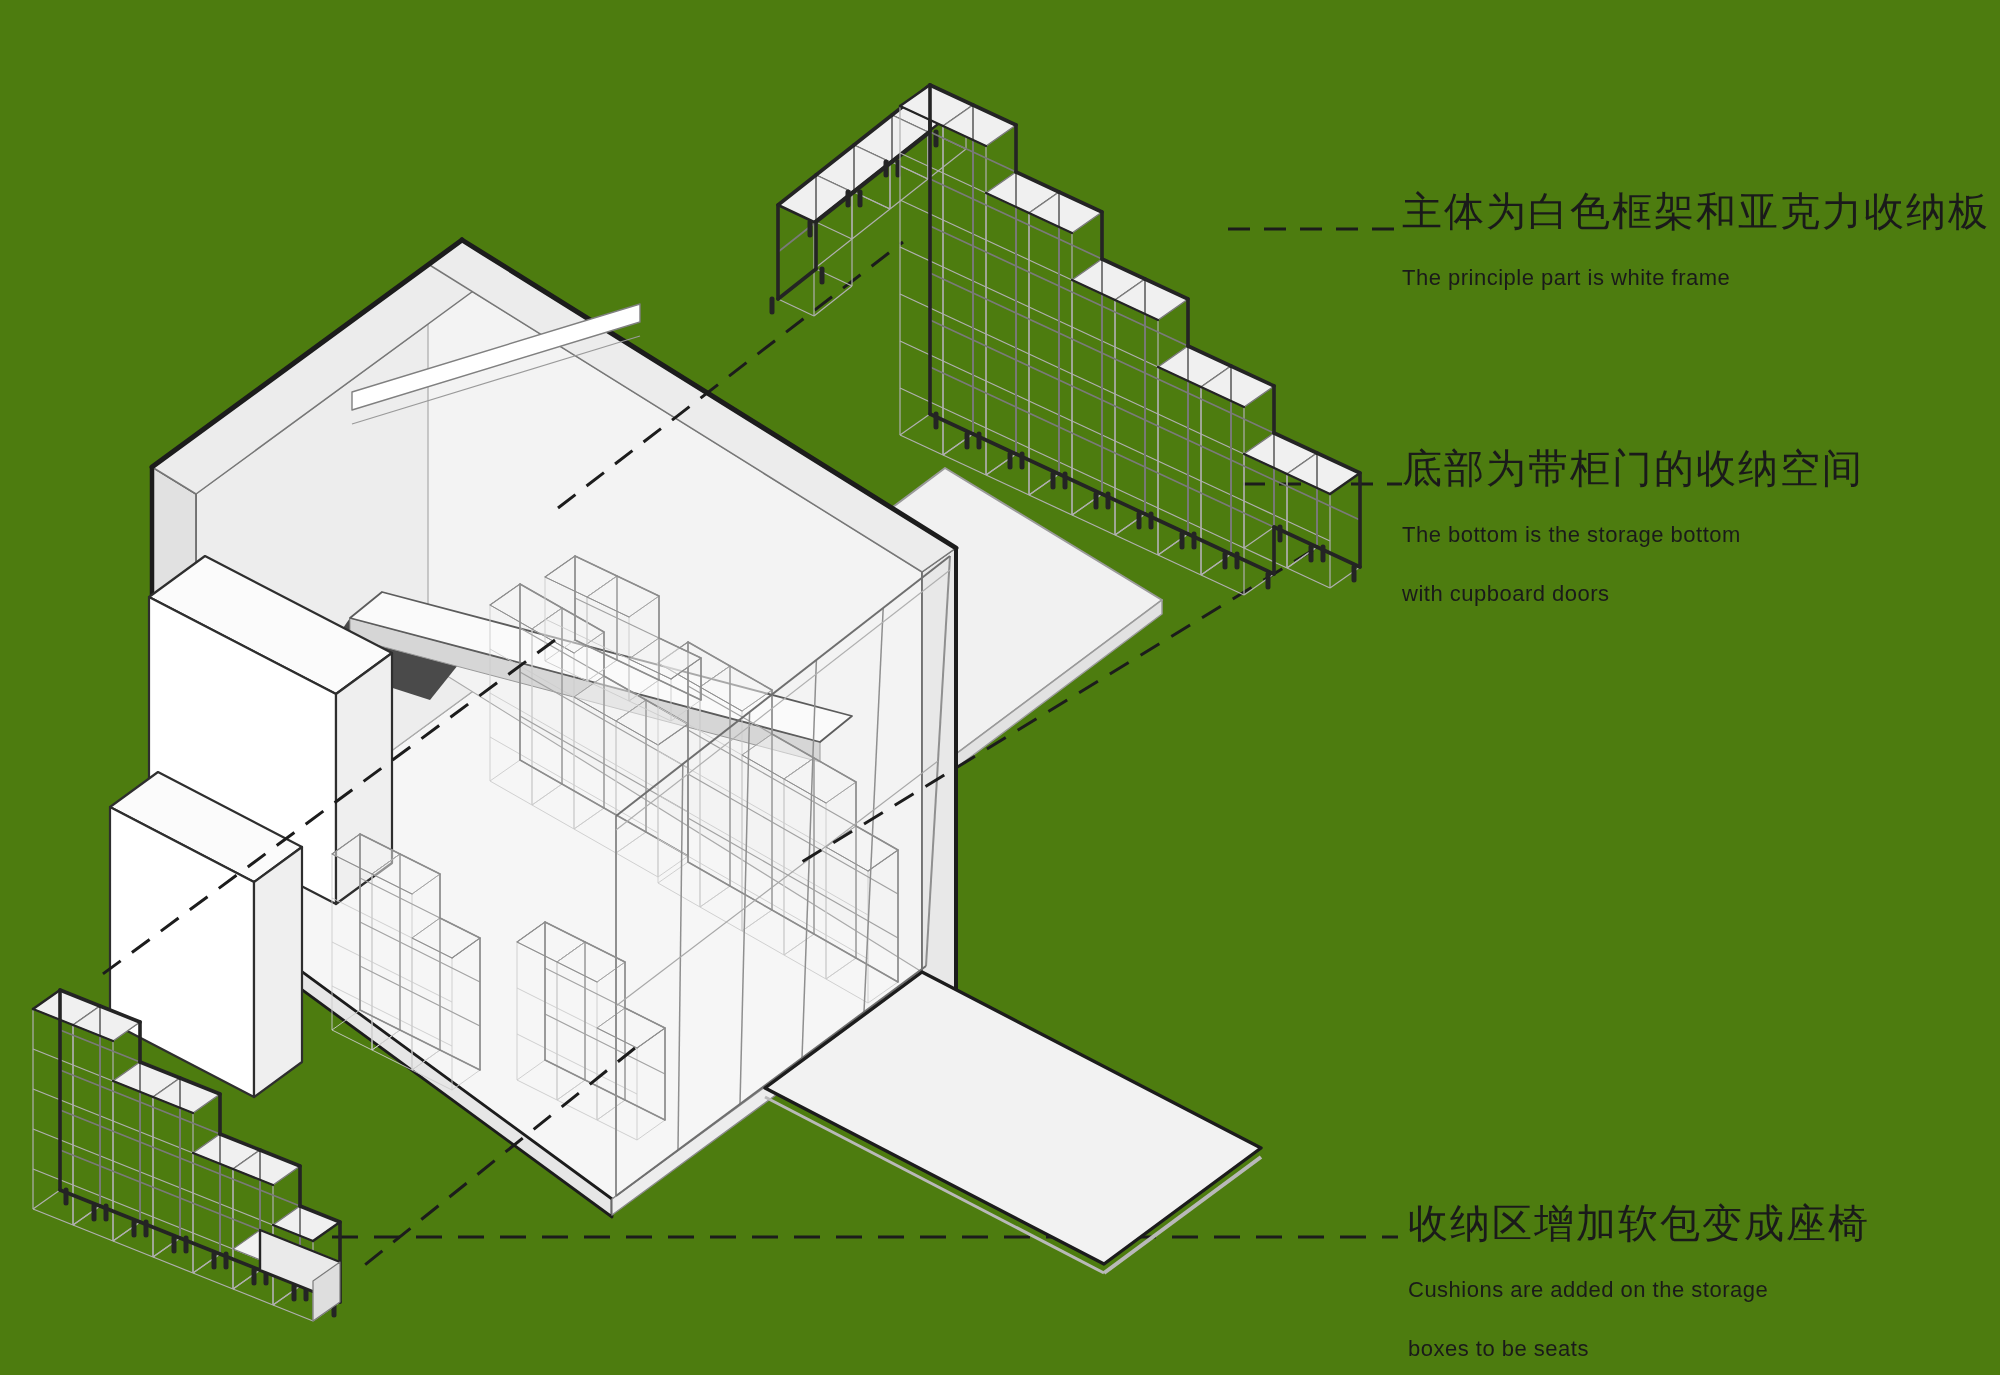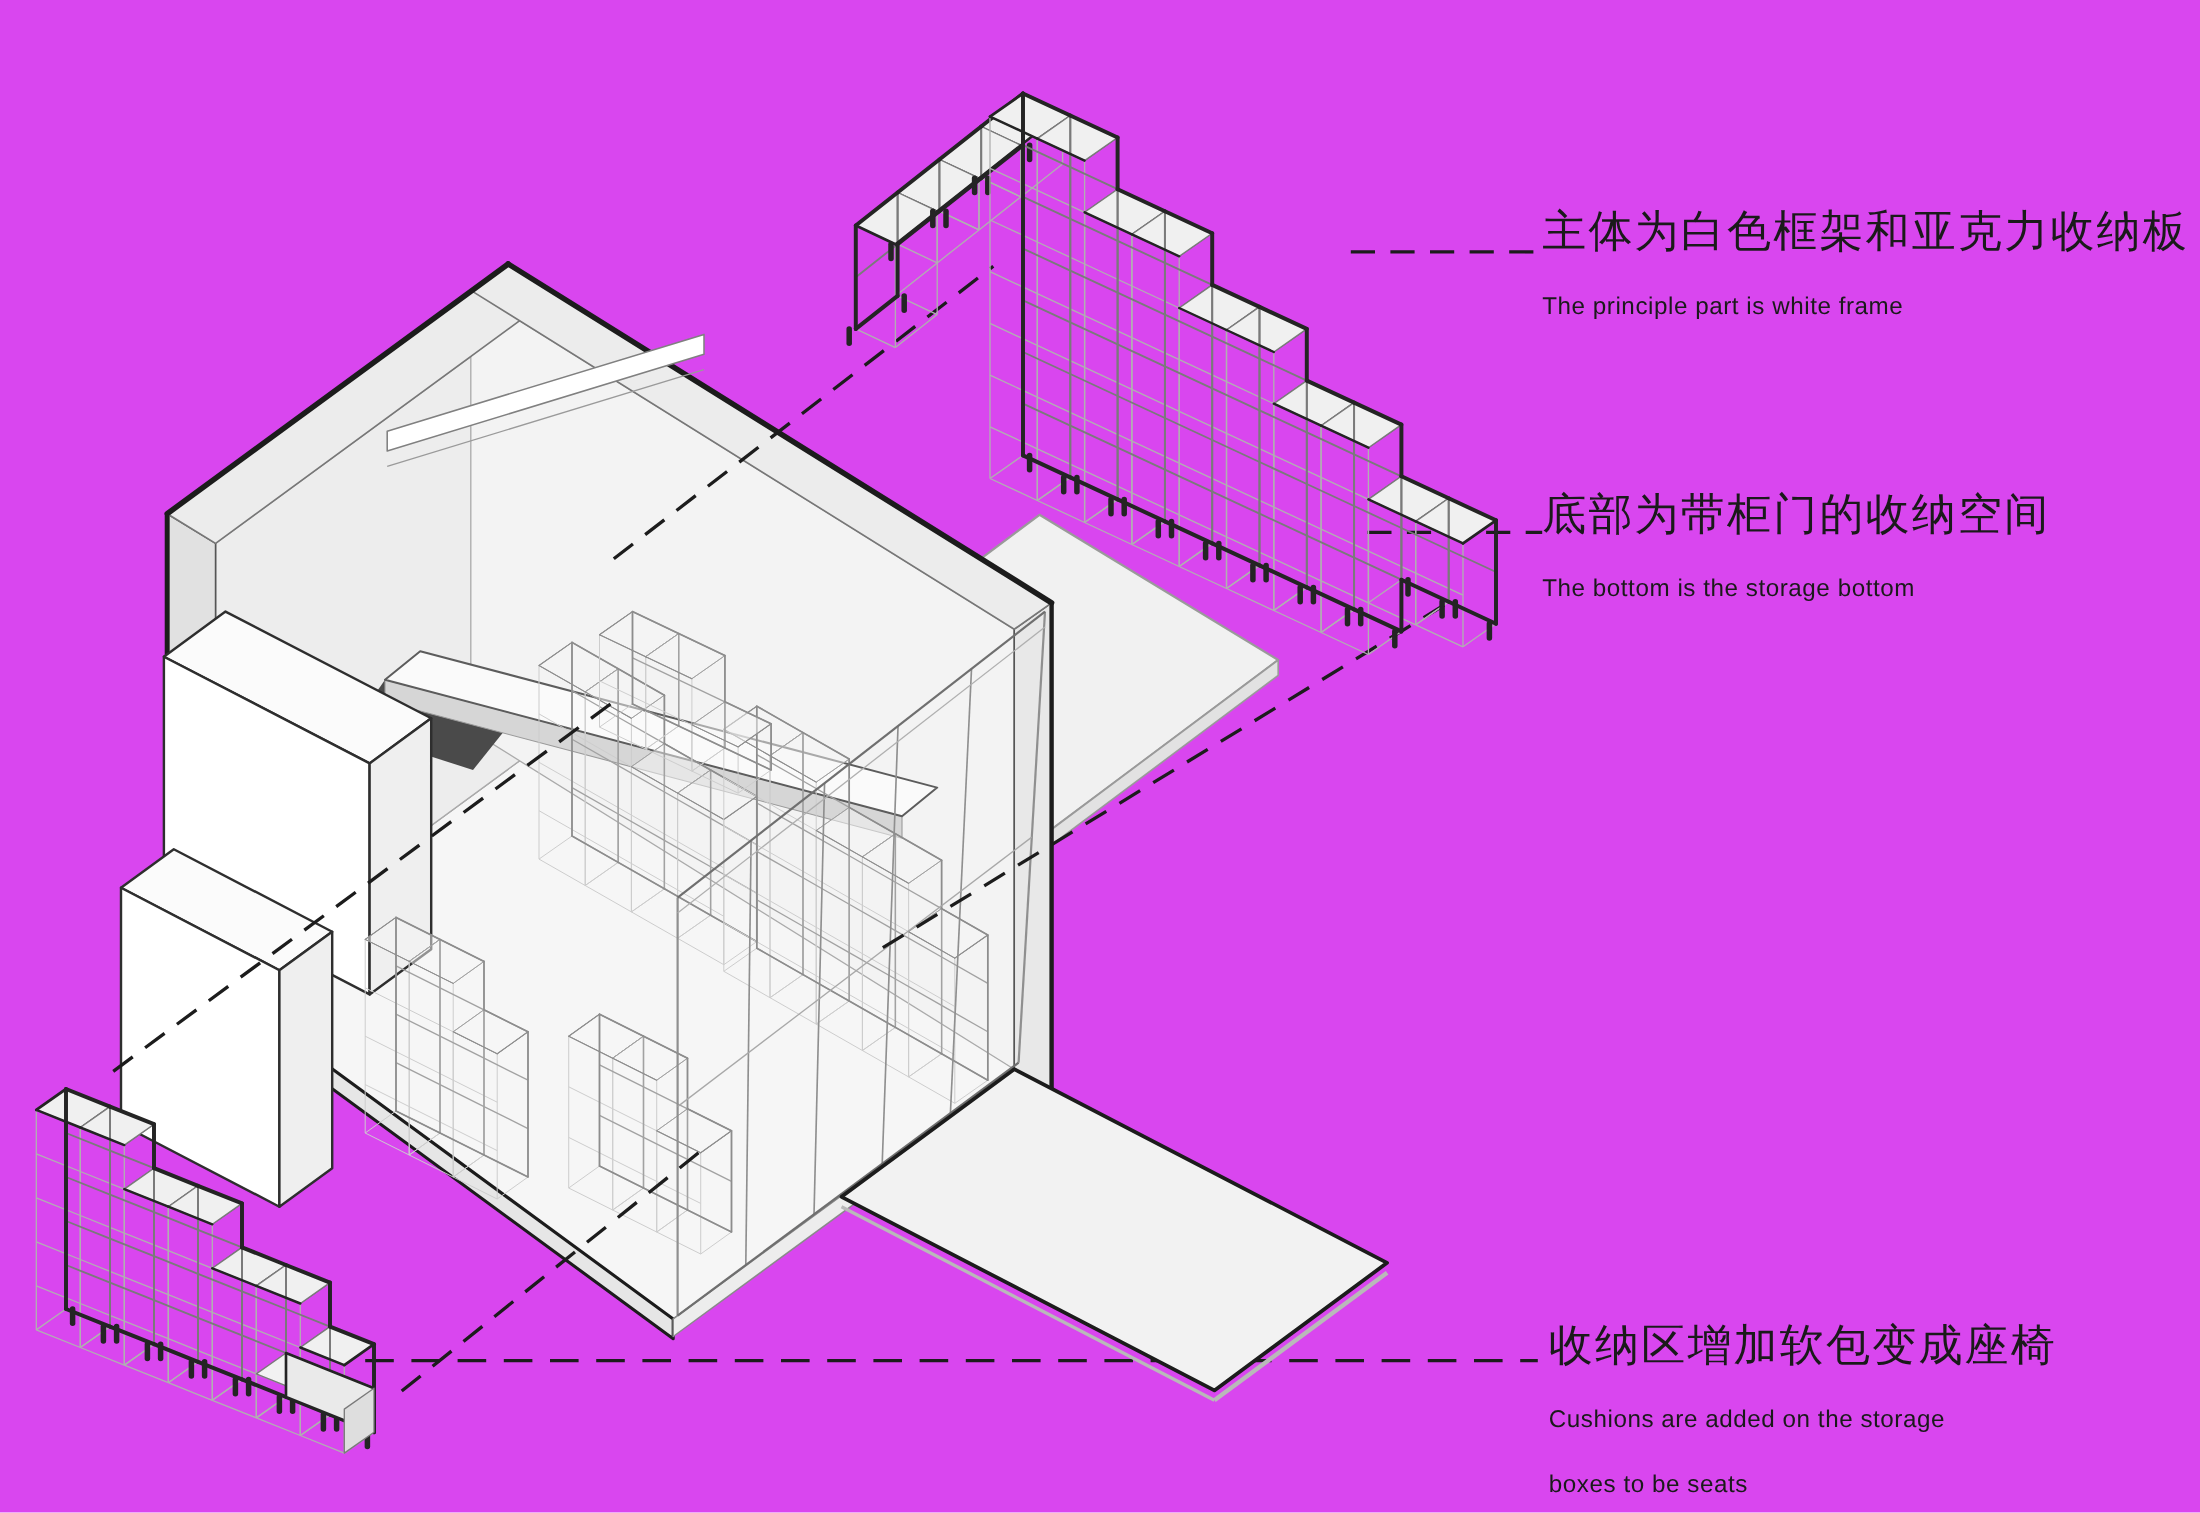--- a/index.html
+++ b/index.html
@@ -1,16 +1,16 @@
 <!DOCTYPE html>
 <html><head>
 <meta charset="utf-8">
 <style>
   html,body{margin:0;padding:0;background:#ffffff;}
-  .stage{position:relative;width:2000px;height:1375px;background:#d946ef;overflow:hidden;
+  .stage{position:relative;width:2000px;height:1375px;background:#4d7c0f;overflow:hidden;
          font-family:"Liberation Sans","DejaVu Sans",sans-serif;}
   .scene-svg{position:absolute;left:0;top:0;}
   .annot{position:absolute;color:#1a1a1a;}
   .annot .zh{font-size:40px;line-height:46px;letter-spacing:2px;margin-bottom:14px;white-space:nowrap;}
   .annot .en{font-size:22px;line-height:59px;letter-spacing:.5px;white-space:nowrap;}
 </style>
 </head>
 <body>
 
 <div class="stage">
@@ -997,20 +997,21 @@
   </svg>
 
   <div class="annot" style="left:1402px;top:188px">
     <div class="zh">主体为白色框架和亚克力收纳板</div>
     <div class="en">The principle part is white frame</div>
   </div>
 
   <div class="annot" style="left:1402px;top:445px">
     <div class="zh">底部为带柜门的收纳空间</div>
     <div class="en">The bottom is the storage bottom</div>
+    <div class="en">with cupboard doors</div>
   </div>
 
   <div class="annot" style="left:1408px;top:1200px">
     <div class="zh">收纳区增加软包变成座椅</div>
     <div class="en">Cushions are added on the storage</div>
     <div class="en">boxes to be seats</div>
   </div>
 
 </div>
 

